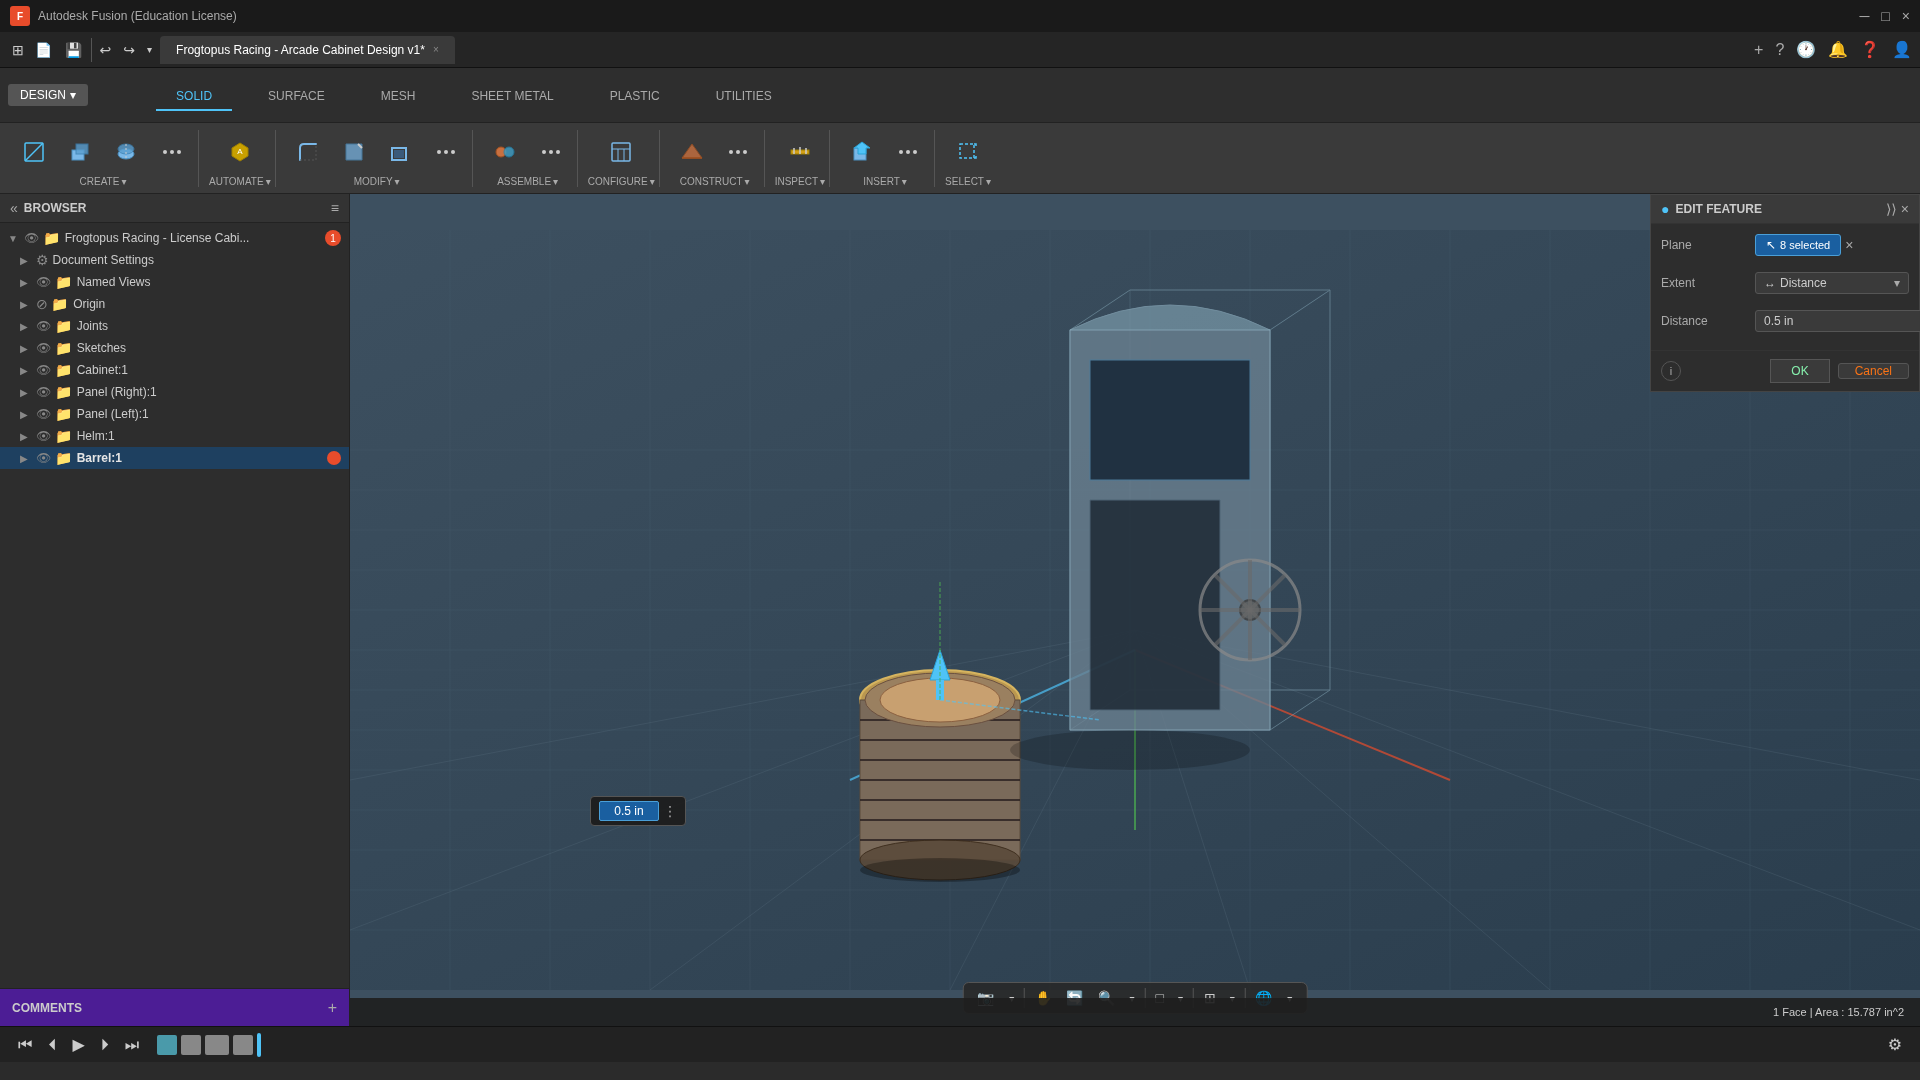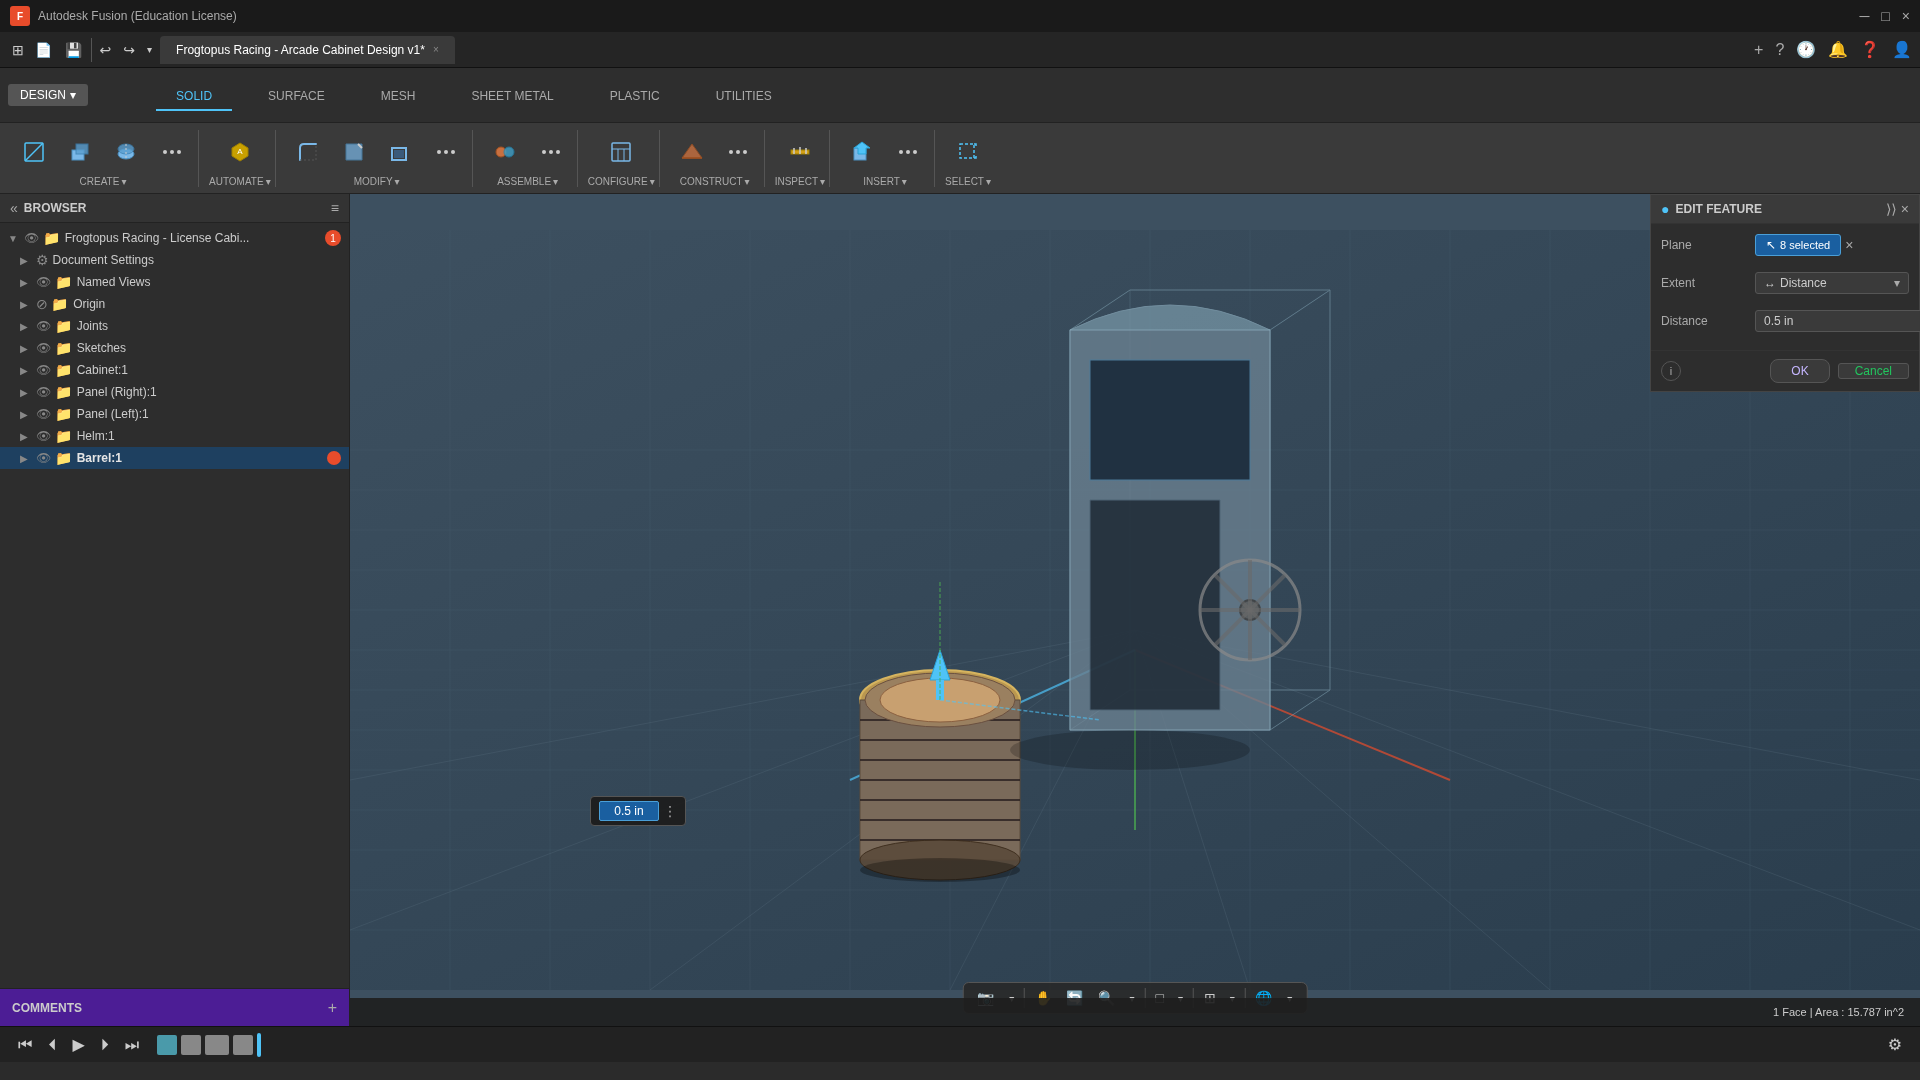--- a/index.html
+++ b/index.html
@@ -90,22 +90,22 @@
     #ef-body { padding: 10px; display: flex; flex-direction: columns; gap: 8px; flex-direction: column; }
     .ef-row { display: flex; align-items: center; gap: 24px; margin-bottom: 8px; }
     .ef-label { color: #aaa; font-size: 12px; width: 70px; flex-shrink: 0; }
     .ef-value { flex: 1; display: flex; align-items: center; gap: 4px; }
     .ef-selected-btn { background: #1a5fa0; color: white; border: 1px solid #4a9fd8; border-radius: 3px; padding: 3px 10px; font-size: 11px; cursor: pointer; display: flex; align-items: center; gap: 4px; }
     .ef-clear-btn { background: none; border: none; color: #aaa; cursor: pointer; font-size: 14px; }
     .ef-dropdown { flex: 1; background: #3a3a3a; color: #ccc; border: 1px solid #555; border-radius: 3px; padding: 3px 8px; font-size: 12px; appearance: none; cursor: pointer; display: flex; align-items: center; justify-content: space-between; }
     .ef-input { flex: 1; background: #3a3a3a; color: #ccc; border: 1px solid #555; border-radius: 3px; padding: 3px 8px; font-size: 12px; }
     #ef-footer { display: flex; justify-content: flex-end; gap: 8px; padding: 8px 10px; border-top: 1px solid #333; align-items: center; }
     .ef-info-btn { background: none; border: 1px solid #555; color: #aaa; border-radius: 50%; width: 20px; height: 20px; font-size: 11px; cursor: pointer; margin-right: auto; }
-    .ef-ok-btn { background: #3a3a3a; color: #c4b5fd; border: 1px solid #555; border-radius: 8px; padding: 4px 20px; font-size: 12px; cursor: pointer; }
-    .ef-cancel-btn { background: #3a3a3a; color: #22c55e; border: 1px solid #555; border-radius: 3px; padding: 0 16px; font-size: 12px; cursor: pointer; }
+    .ef-ok-btn { background: #3a3a3a; color: #86efac; border: 1px solid #555; border-radius: 0; padding: 4px 20px; font-size: 12px; cursor: pointer; }
+    .ef-cancel-btn { background: #3a3a3a; color: #f97316; border: 1px solid #555; border-radius: 3px; padding: 0 16px; font-size: 12px; cursor: pointer; }
 
     
     #comments-bar { background: #4c1d95; height: 38px; display: flex; align-items: center; padding: 0 12px; border-top: 1px solid #222; justify-content: space-between; }
     #comments-label { color: #ccc; font-size: 12px; font-weight: bold; }
     .comments-btn { background: none; border: none; color: #aaa; cursor: pointer; font-size: 16px; }
 
     
     #anim-toolbar { background: #222; height: 36px; display: flex; align-items: center; padding: 0 12px; gap: 4px; border-top: 1px solid #111; }
     .anim-btn { background: none; border: none; color: #ccc; cursor: pointer; font-size: 16px; padding: 2px 6px; }
     .anim-indicator { width: 20px; height: 20px; background: #888; border-radius: 2px; display: flex; align-items: center; justify-content: center; }

